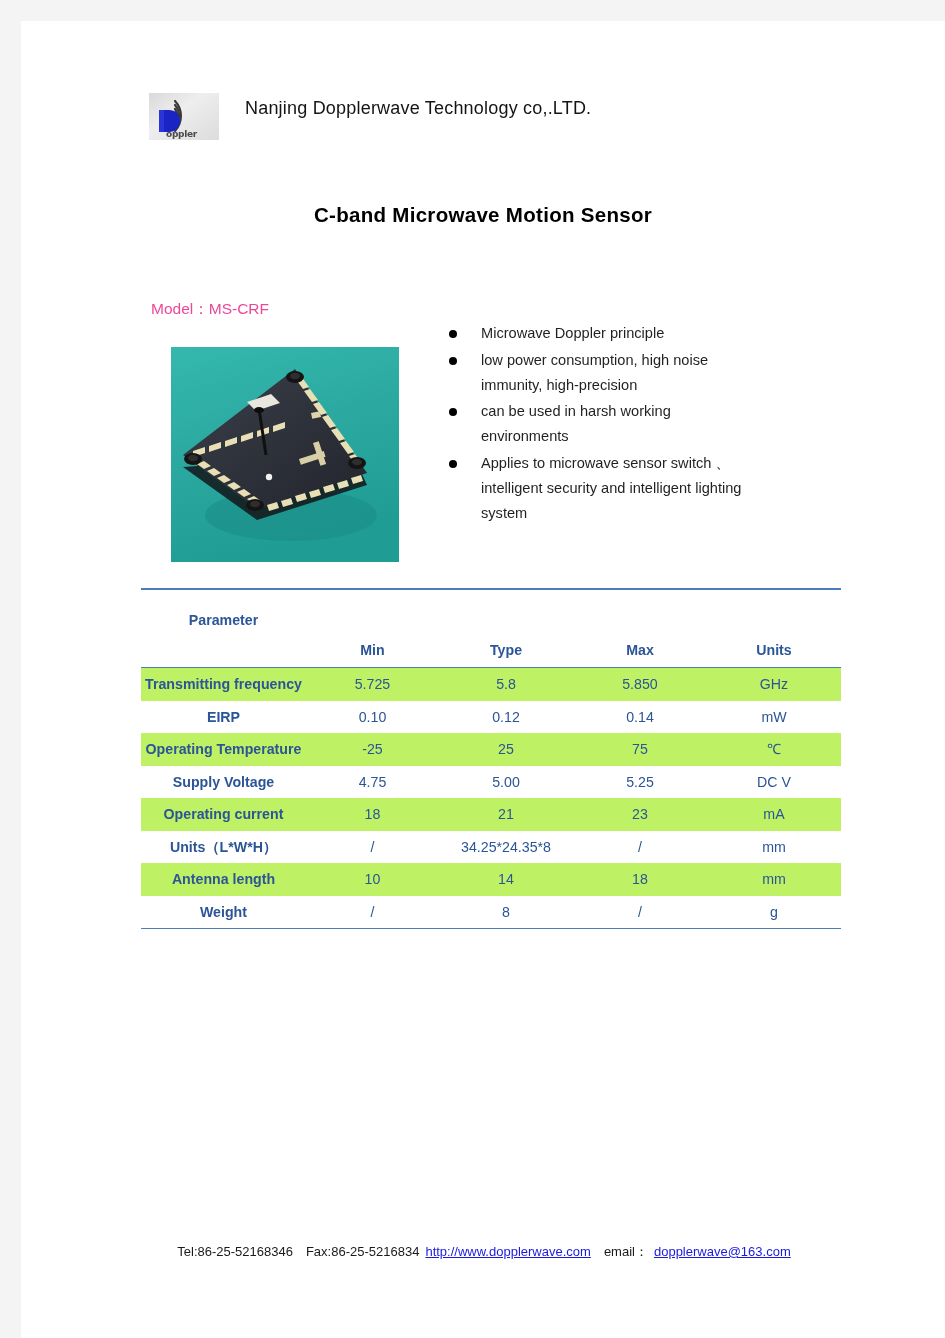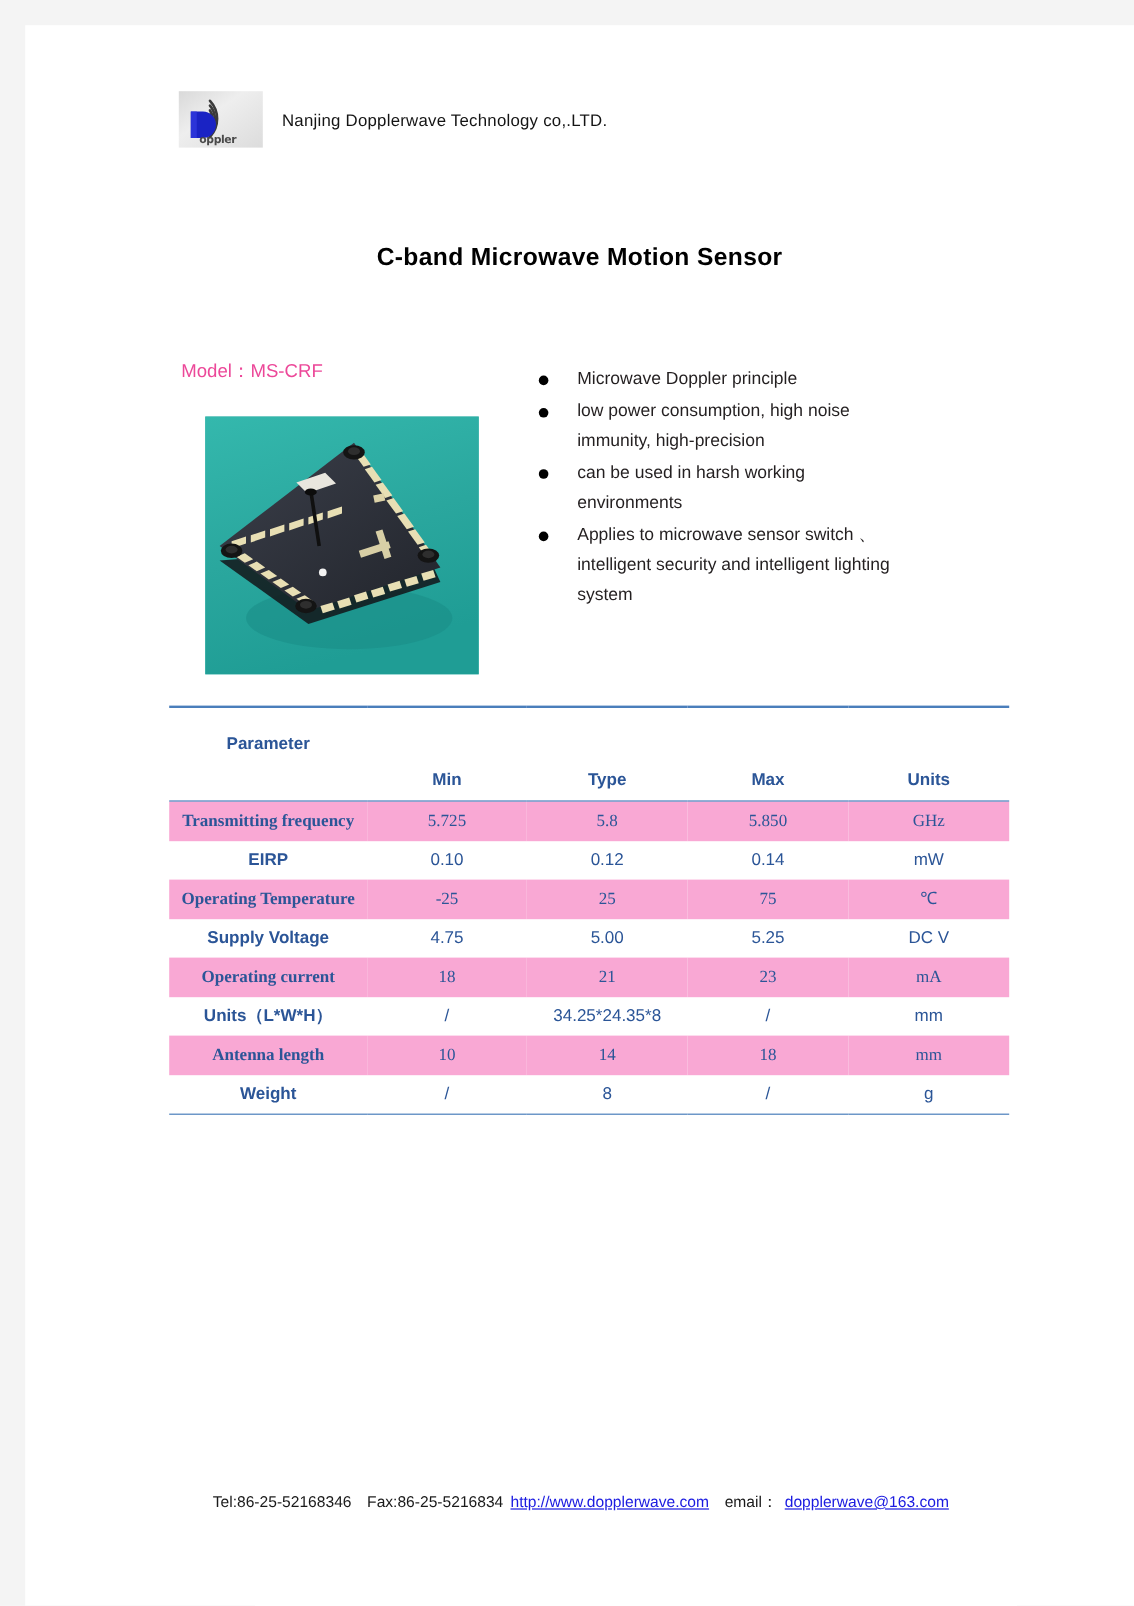--- a/index.html
+++ b/index.html
@@ -32,35 +32,36 @@
     display: flex;
     align-items: center;
   }
   #logo {
     position: relative;
     width: 70px;
     height: 47px;
     background: linear-gradient(145deg,#d9d9d9 0%,#eeeeee 40%,#dcdcdc 100%);
     overflow: hidden;
     flex: none;
+    margin-top: 17px;
   }
   #logo svg { position: absolute; left: 0; top: 0; }
   #logo-wordmark {
     position: absolute;
     left: 17px;
     bottom: 1px;
     font-family: "DejaVu Sans", sans-serif;
     font-weight: bold;
     font-size: 9px;
     color: #4a4a4a;
     letter-spacing: -0.3px;
   }
   #company-name {
-    margin-left: 16px;
-    font-size: 14px;
+    margin-left: 26px;
+    font-size: 18px;
     color: #141414;
     white-space: nowrap;
     letter-spacing: 0.2px;
   }
 
   
   #doc-title {
     position: absolute;
     left: 0;
     top: 182px;
@@ -90,21 +91,21 @@
     height: 215px;
     background: #2fb0a6;
     overflow: hidden;
   }
   #product-photo svg { display: block; }
 
   
   #features {
     position: absolute;
     left: 427px;
-    top: 283px;
+    top: 300px;
     width: 355px;
     list-style: none;
     margin: 0;
     padding: 0;
   }
   #features li {
     position: relative;
     padding-left: 33px;
     margin-bottom: 2px;
     font-size: 14.6px;
@@ -165,21 +166,21 @@
   #spec-table tbody td {
     font-size: 14.2px;
     text-align: center;
     color: #2b5597;
     padding: 5px 4px;
     line-height: 22.5px;
   }
   #spec-table tbody td.param {
     font-weight: bold;
   }
-  #spec-table tbody tr.banded td { background: #f9a8d4; font-family: Liberation Serif, serif; }
+  #spec-table tbody tr.banded td { background: #bef264; }
   #spec-table tbody tr:last-child {
     border-bottom: 1.6px solid #4a7ebb;
   }
 
   
   #footer {
     position: absolute;
     left: 1px;
     top: 1222px;
     width: 924px;

